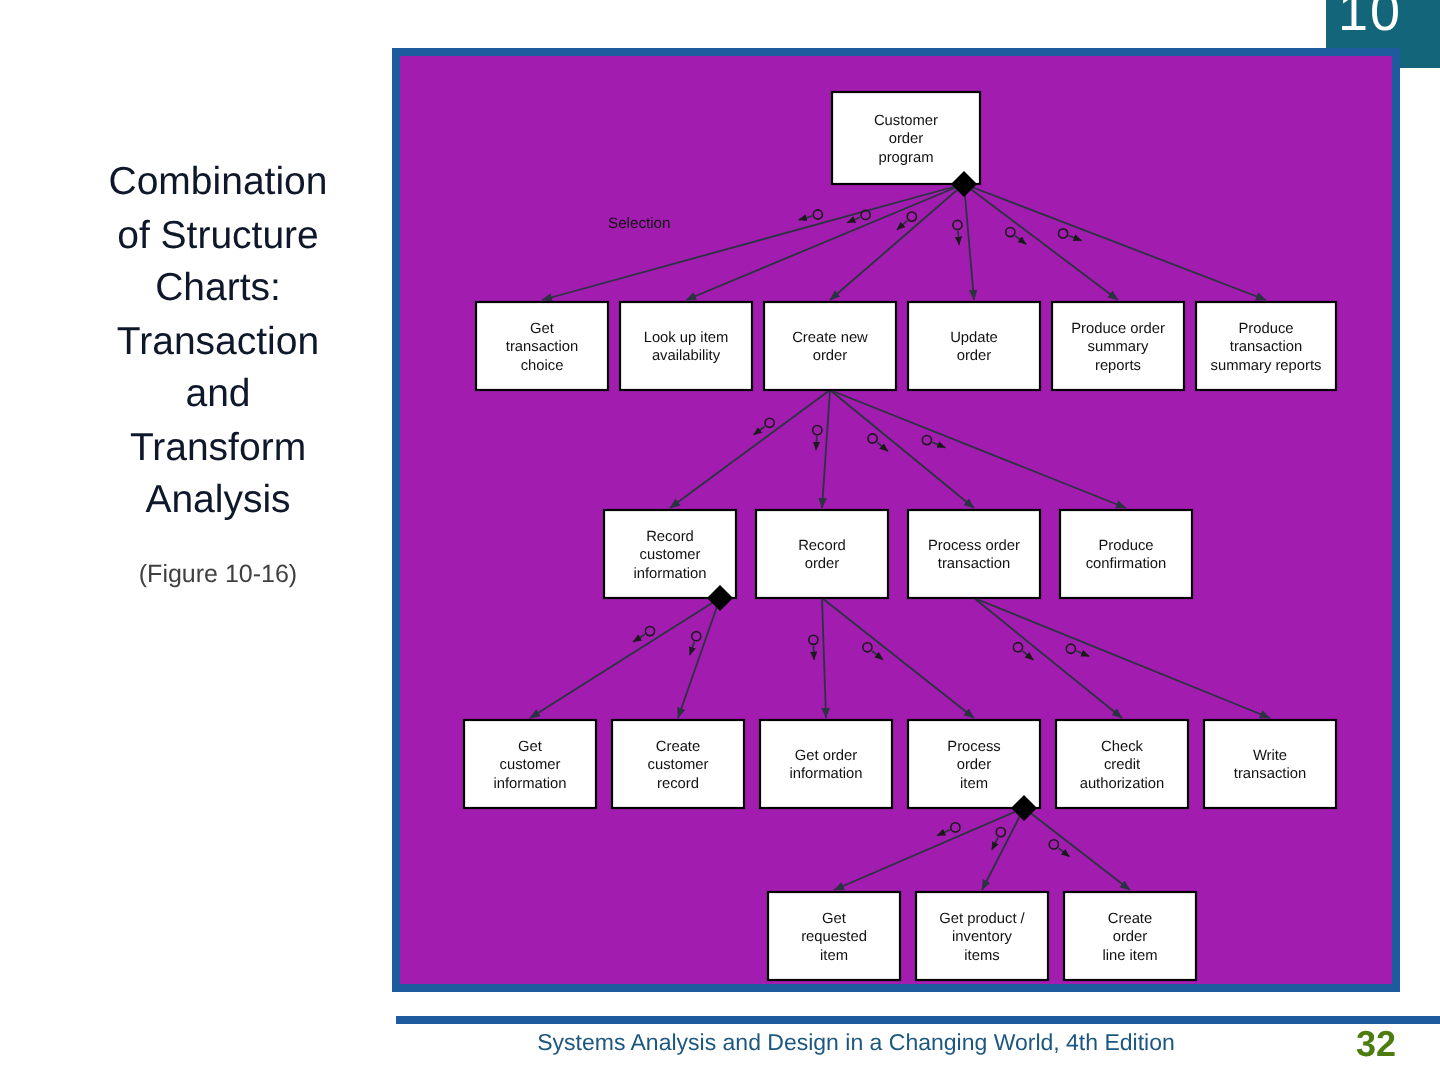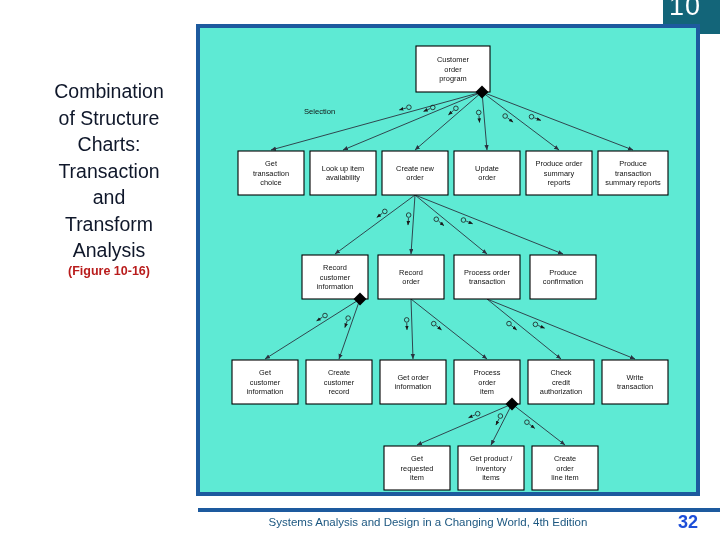--- a/index.html
+++ b/index.html
@@ -45,33 +45,33 @@
     width: 182px;
     text-align: center;
   }
   #slide-title {
     font-size: 19.5px;
     line-height: 26.5px;
     color: #0f172a;
     white-space: pre-line;
   }
   #figure-caption {
+    margin-top: 16px;
     font-size: 12.5px;
-    color: #b91c1c;
-    font-weight: bold;
+    color: #404040;
   }
 
   
   #diagram-panel {
     position: absolute;
     left: 196px;
     top: 24px;
     width: 504px;
     height: 472px;
-    background: #5eead4;
+    background: #a21caf;
     border: 4px solid #1d5a9e;
     box-sizing: border-box;
     z-index: 3;
   }
   #diagram-svg {
     position: absolute;
     left: 0;
     top: 0;
     width: 100%;
     height: 100%;
@@ -94,21 +94,21 @@
     text-align: center;
     font-size: 11.5px;
     color: #1c5780;
   }
   #footer-page {
     position: absolute;
     left: 678px;
     top: 512px;
     font-size: 18px;
     font-weight: bold;
-    color: #1d4ed8;
+    color: #4d7c0f;
   }
 
   .node-box { fill: #ffffff; stroke: #000000; stroke-width: 1.1; }
   .node-text { font-family: "Liberation Sans", sans-serif; font-size: 7.4px; fill: #111111; text-anchor: middle; }
   .conn { stroke: #2a3340; stroke-width: 0.9; fill: none; }
   .couple-circ { fill: none; stroke: #1a1a1a; stroke-width: 0.8; }
   .diamond { fill: #000000; }
   .label-text { font-family: "Liberation Sans", sans-serif; font-size: 7.6px; fill: #111111; }
 </style>
 </head>

